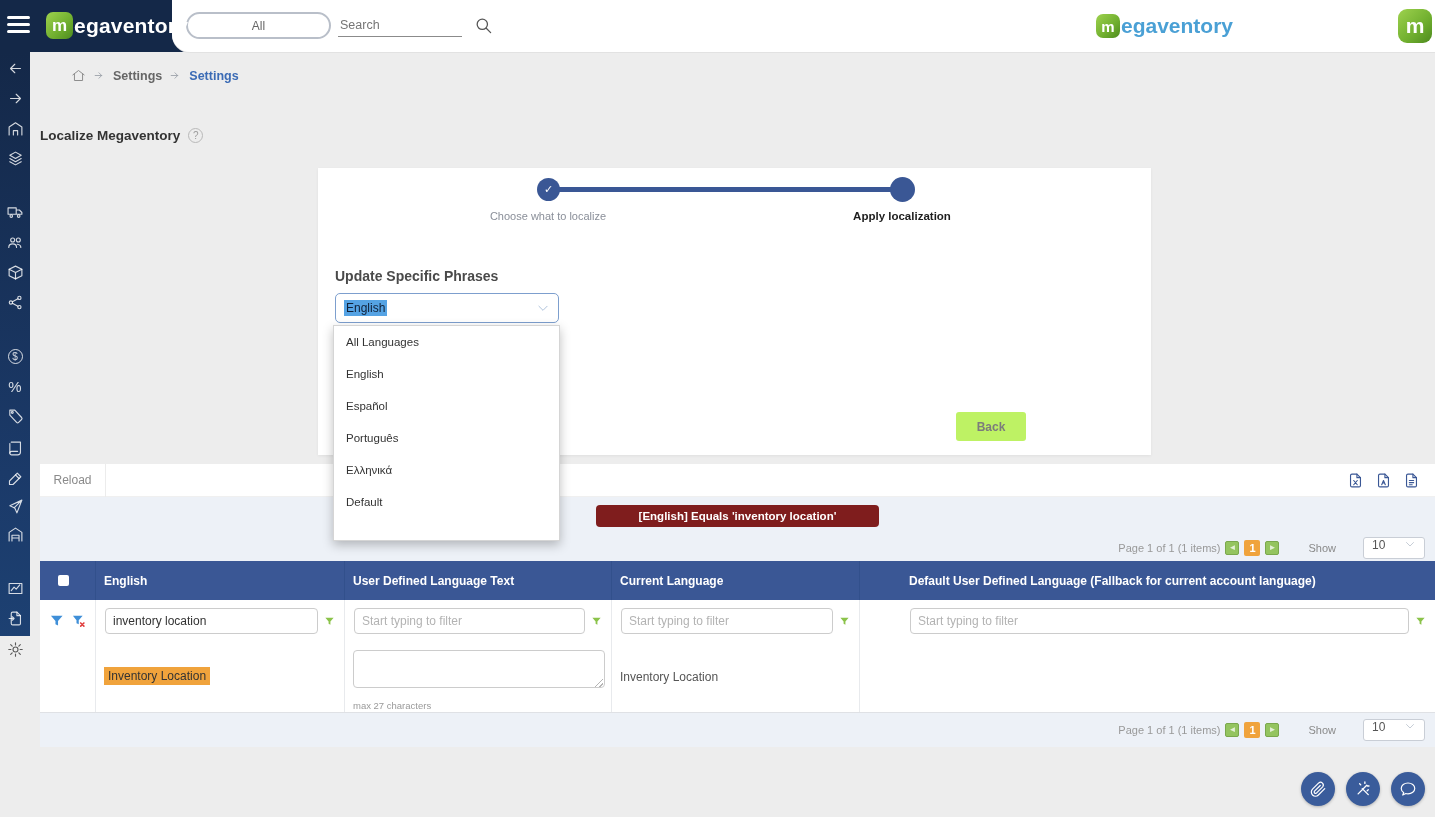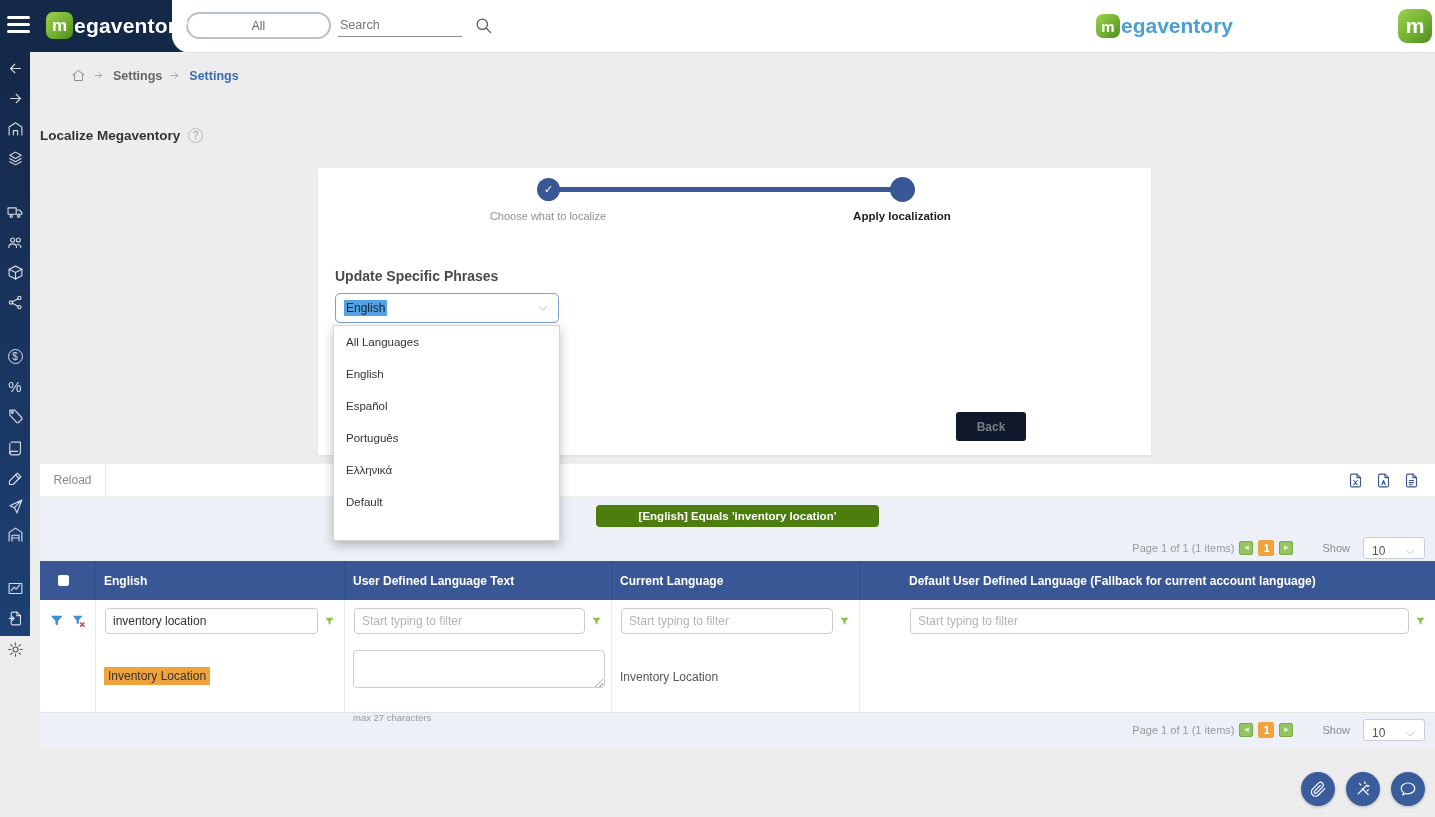--- a/index.html
+++ b/index.html
@@ -60,49 +60,49 @@
   .step-label { position:absolute; top:42px; width:220px; text-align:center; font-size:11px; color:#8a8f99; }
   .step-label.current { font-weight:bold; color:#1d1d1d; font-size:11.5px; }
   #panel-heading { position:absolute; left:17px; top:100px; font-size:14px; font-weight:bold; color:#4a4a4a; }
   #lang-combo { position:absolute; left:17px; top:125px; width:224px; height:30px; background:#fff;
     border:1px solid #7d9fce; border-radius:5px; display:flex; align-items:center; padding:0 8px; cursor:pointer; }
   #lang-combo .sel { background:#55a3e4; color:#102038; font-size:12px; padding:1px 2px; }
   #lang-combo .chev { margin-left:auto; color:#a8bdd8; }
   #instruction { position:absolute; left:240px; top:172px; white-space:nowrap; font-size:10.5px;
     color:#444; letter-spacing:-0.1px; }
   #instruction b { color:#222; }
-  #back-btn { position:absolute; left:638px; top:244px; width:70px; height:29px; background:#0f172a;
+  #back-btn { position:absolute; left:638px; top:244px; width:70px; height:29px; background:#bef264;
     border:none; border-radius:3px; color:#7c7c7c; font-weight:bold; font-size:12px; cursor:pointer; font-family:inherit;}
 
   
   #lang-dd { position:absolute; left:333px; top:325px; width:227px; height:216px; background:#fff;
     border:1px solid #d5d5d5; box-shadow:0 4px 10px rgba(0,0,0,.25); overflow:hidden; z-index:40; }
   .dd-item { height:32px; line-height:32px; padding-left:12px; font-size:11.5px; color:#333; cursor:pointer; }
 
   
   #grid { position:absolute; left:40px; top:464px; width:1395px; }
   #reload-bar { height:33px; background:#fff; display:flex; align-items:center; border-bottom:1px solid #f0f0f0;}
   #reload-btn { width:66px; height:33px; border-right:1px solid #ececec; display:flex; align-items:center;
     justify-content:center; color:#8a8a8a; font-size:12px; cursor:pointer; }
   #export-icons { margin-left:auto; display:flex; gap:11px; padding-right:15px; color:#3a5795; }
   #export-icons svg { width:17px; height:17px; cursor:pointer; }
   #chip-bar { height:38px; background:#edf1f7; display:flex; align-items:center; justify-content:center; }
-  #filter-chip { background:#4d7c0f; color:#fff; font-weight:bold; font-size:11.5px; border-radius:4px;
+  #filter-chip { background:#7f1d1d; color:#fff; font-weight:bold; font-size:11.5px; border-radius:4px;
     padding:5px 43px; cursor:pointer; }
   .pager-row { background:#edf1f7; display:flex; align-items:center; justify-content:flex-end;
     gap:5px; padding-right:10px; font-size:11px; color:#999; }
   #pager-top { height:26px; }
   #pager-bottom { height:34px; }
   .pg-btn { width:14px; height:14px; border-radius:2px; background:#94c45f; border:1px solid #7aa84c;
     color:rgba(255,255,255,.75); font-size:8px; line-height:12px; text-align:center; cursor:pointer; }
   .pg-cur { min-width:16px; height:16px; border-radius:2px; background:#f0a33c; color:#fff; font-weight:bold;
     font-size:11px; line-height:16px; text-align:center; padding:0 2px; }
   .show-lbl { margin-left:24px; color:#8a8a8a; }
   .show-sel { width:62px; height:22px; background:#fff; border:1px solid #c9ced6; border-radius:3px;
-    display:flex; align-items:flex-end; padding:0 8px; color:#555; font-size:12px; margin-left:8px; cursor:pointer;}
+    display:flex; align-items:flex-start; padding:0 8px; color:#555; font-size:12px; margin-left:22px; cursor:pointer;}
   .show-sel .chev { margin-left:auto; color:#b7c0cc; font-size:10px; }
 
   
   .trow { display:flex; }
   .c0 { width:56px; } .c1 { width:249px; } .c2 { width:267px; } .c3 { width:248px; } .c4 { flex:1;margin-left:41px; }
   #thead { height:39px; background:#3a5795; color:#fff; font-size:12px; font-weight:bold; }
   #thead > div { display:flex; align-items:center; padding-left:8px; border-right:1px solid #32508c; }
   #thead > div:last-child { border-right:none; }
   #hdr-check { width:11px; height:11px; background:#fff; border-radius:2px; margin-left:10px; cursor:pointer;}
   #frow { height:42px; background:#fff; }
@@ -116,21 +116,21 @@
   #drow > div { border-right:1px solid #e8eaed; padding:8px; }
   #drow > div:last-child { border-right:none; }
   #row-check { width:12px; height:12px; background:#d9d9d9; border-radius:2px; margin:23px 0 0 10px; cursor:pointer;}
   .hl { display:inline-block; background:#f0a33c; color:#333; font-size:12px; padding:2px 4px; margin-top:17px; }
   #ud-cell textarea { width:252px; height:38px; border:1px solid #ccc; border-radius:4px; resize:none;
     outline:none; font-family:inherit; position:relative; }
   #ud-wrap { position:relative; width:252px; }
   #ud-wrap::after { content:""; position:absolute; right:2px; bottom:5px; width:9px; height:9px;
     background:repeating-linear-gradient(-45deg,transparent 0 2px,#b5b5b5 2px 3px);
     clip-path:polygon(100% 0,100% 100%,0 100%); pointer-events:none; }
-  .ud-note { font-size:9.5px; color:#999; margin-top:20px; }
+  .ud-note { font-size:9.5px; color:#999; margin-top:8px; }
   #cur-lang { font-size:12px; color:#555; display:flex; align-items:center; }
 
   
   .fab { position:absolute; top:772px; width:34px; height:34px; border-radius:50%; background:#3a5c9b;
     color:#fff; display:flex; align-items:center; justify-content:center; cursor:pointer;
     box-shadow:0 1px 3px rgba(0,0,0,.25); }
   .fab svg { width:18px; height:18px; }
 
   svg.ln { fill:none; stroke:currentColor; stroke-width:1.6; stroke-linecap:round; stroke-linejoin:round; }
 </style>

